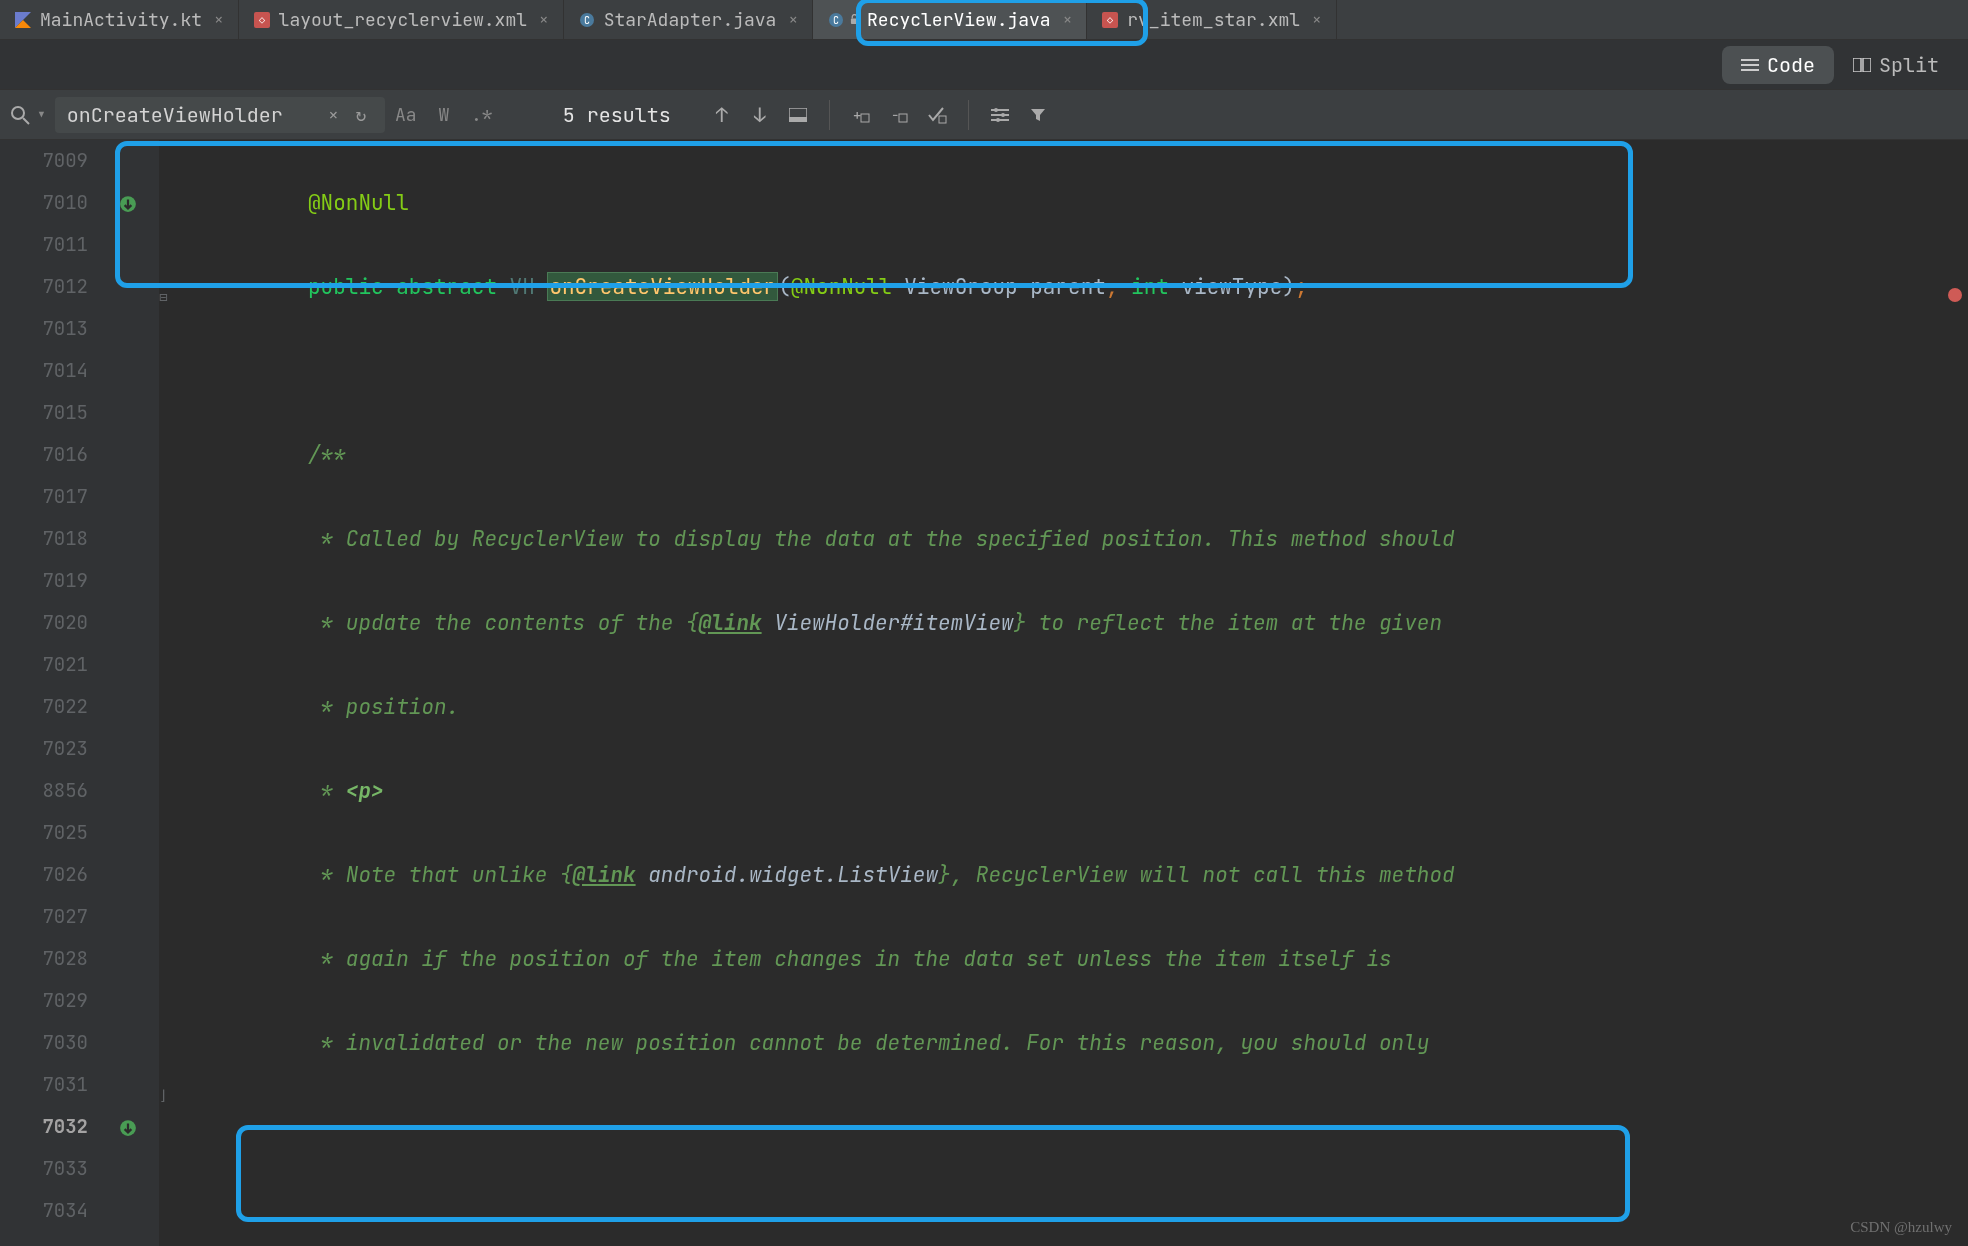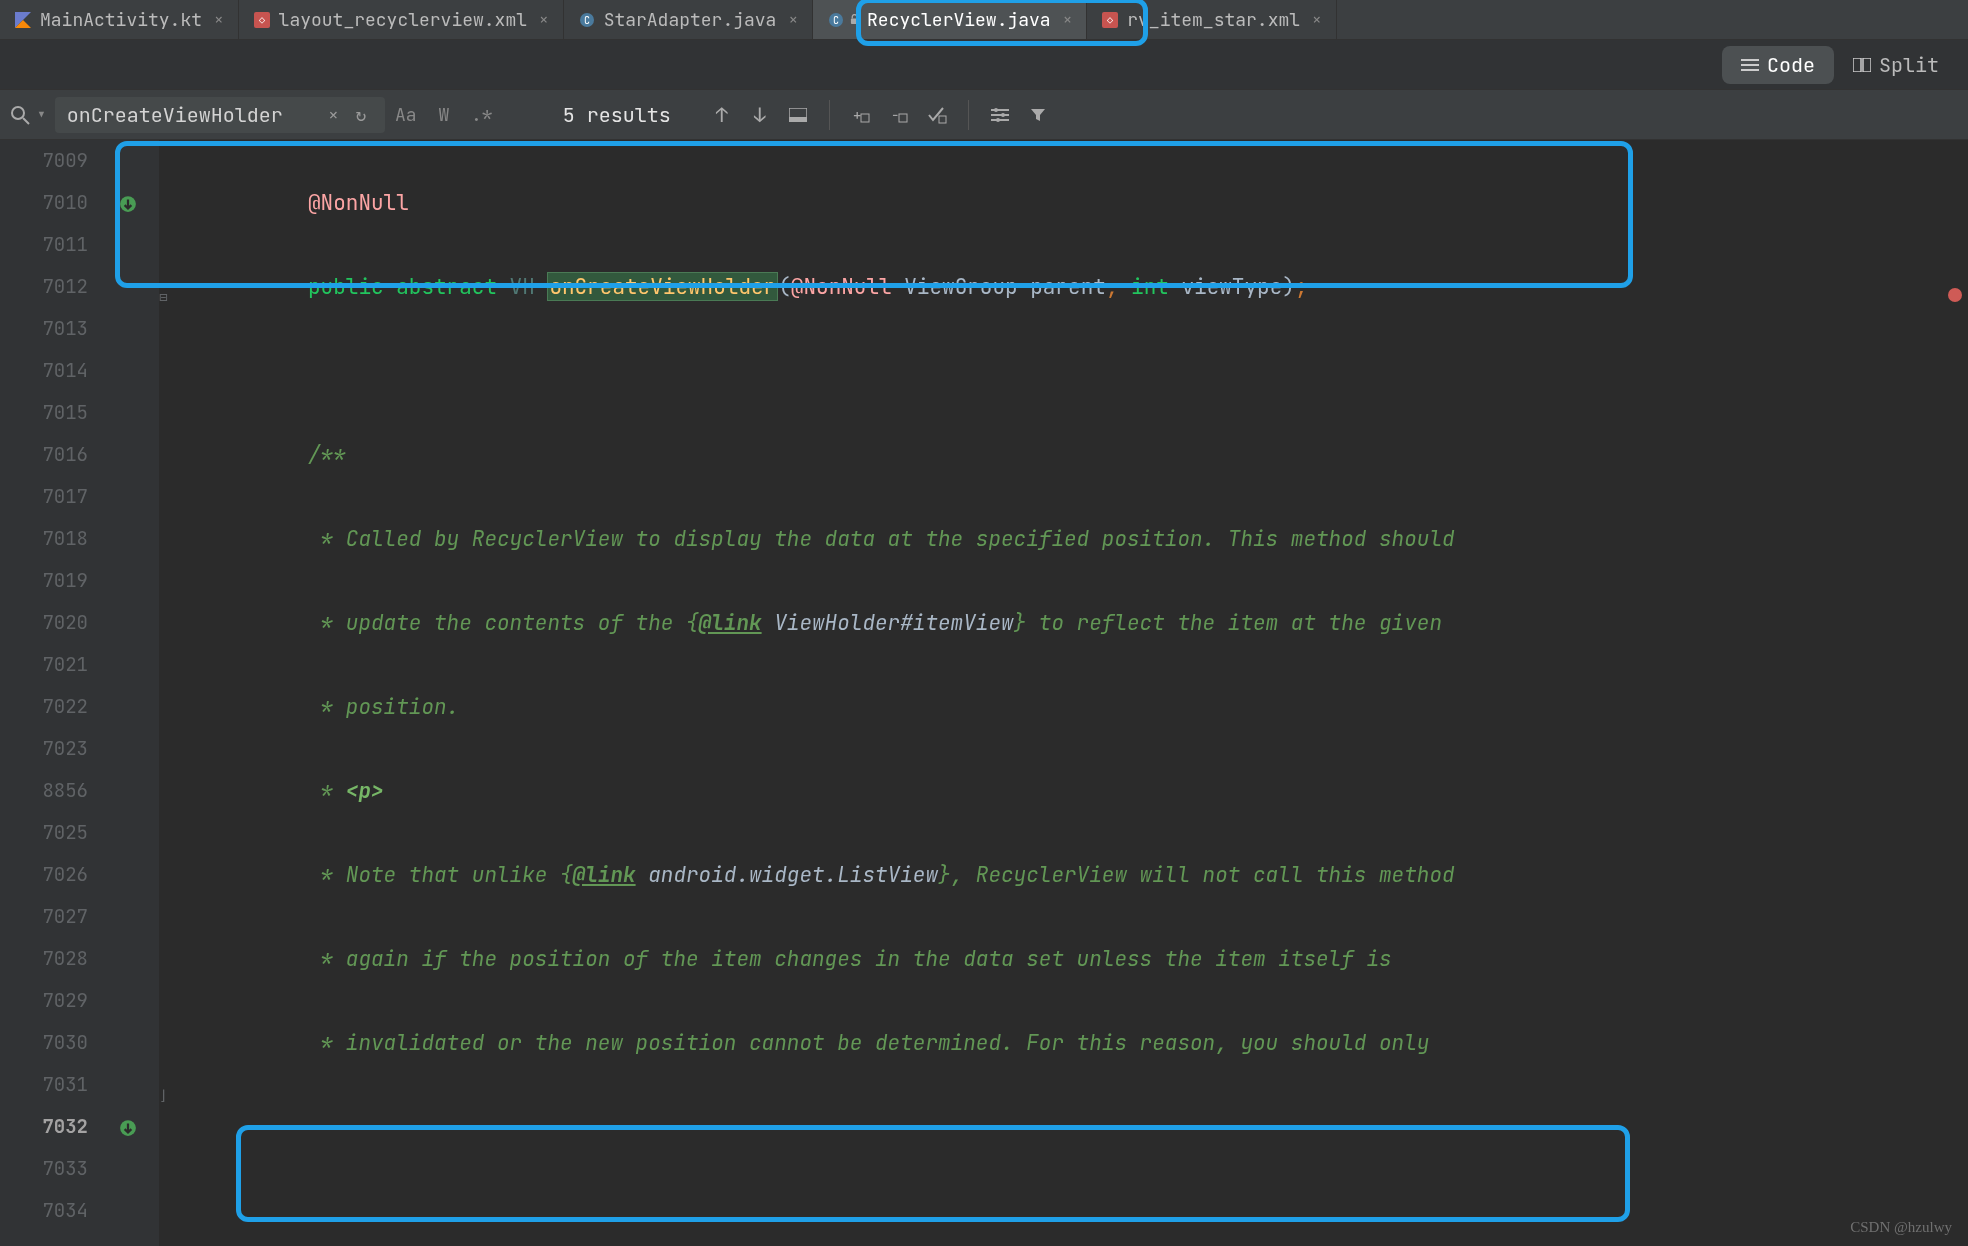--- a/index.html
+++ b/index.html
@@ -153,21 +153,21 @@
     font-size: 14px;
   }
   .code-area {
     flex: 1;
     position: relative;
     padding-left: 4px;
     white-space: pre;
     overflow: hidden;
   }
   .code-line { height: 42px; }
-  .kw-annotation { color: #fca5a5; }
+  .kw-annotation { color: #84cc16; }
   .kw { color: #22c55e; }
   .type { color: #a9b7c6; }
   .generic { color: #507874; }
   .method { color: #ffc66d; }
   .method-hl { background: #32593d; border: 1px solid #4a7a55; padding: 0 1px;}
   .comment { color: #629755; font-style: italic; }
   .doc-tag { color: #629755; font-style: italic; text-decoration: underline; font-weight: bold;}
   .doc-html { color: #77b767; font-style: italic; font-weight: bold;}
   .doc-code { color: #a9b7c6; font-style: italic;}
   .param-name { color: #a9b7c6; }

